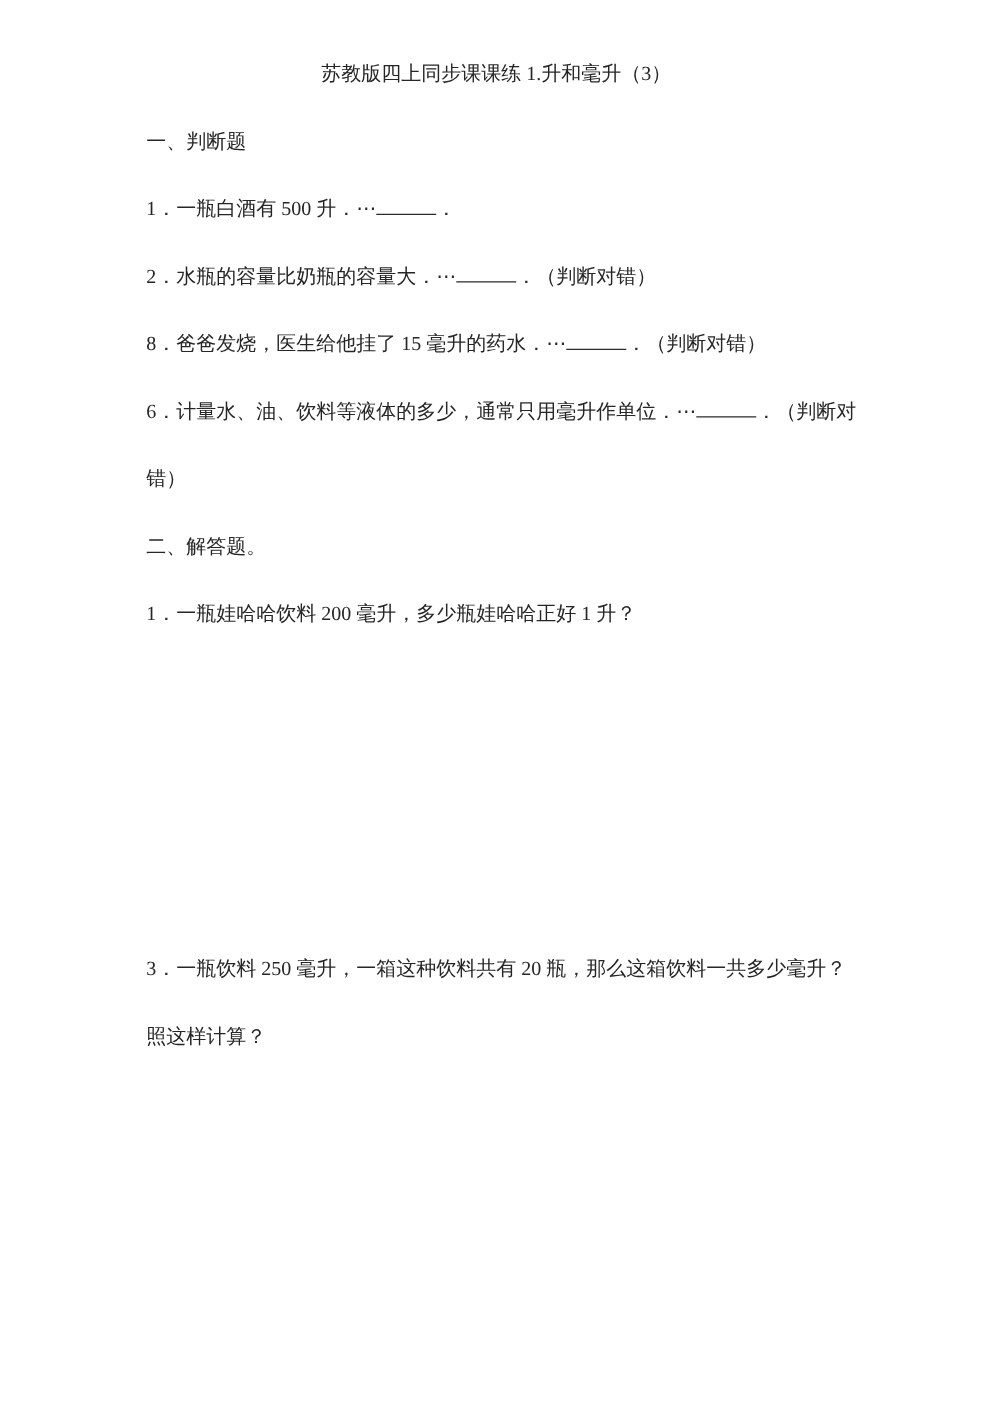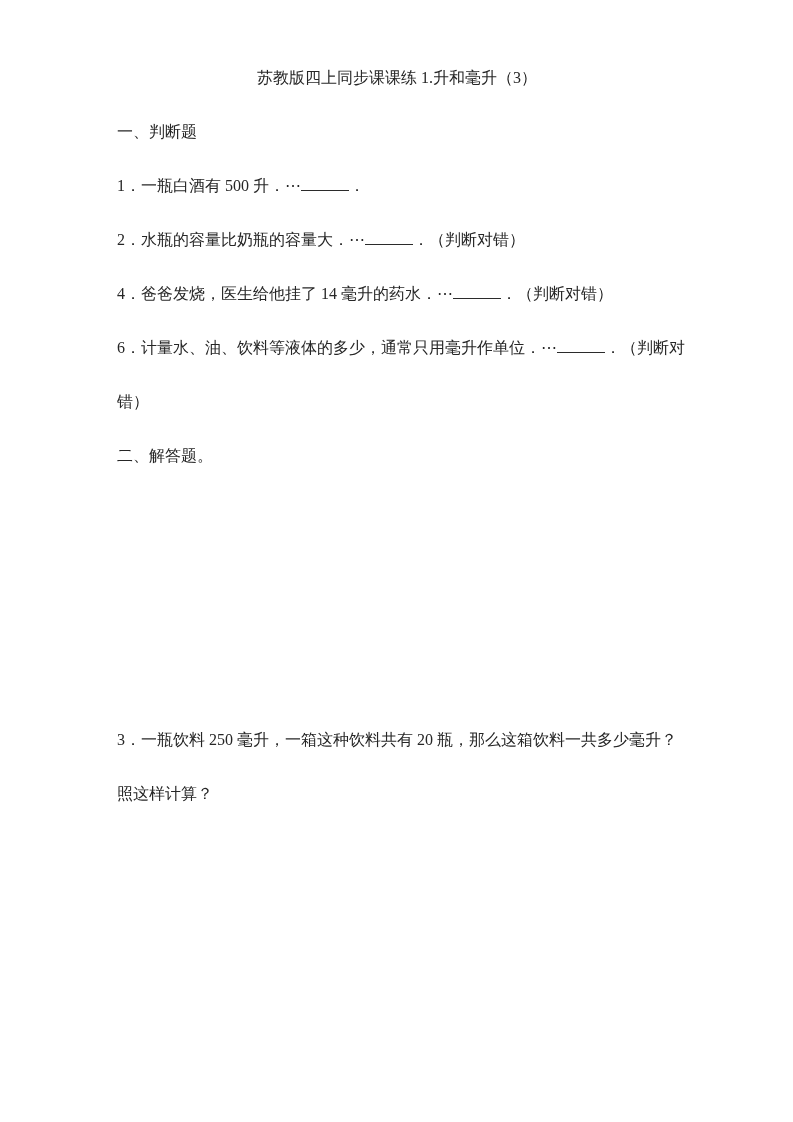--- a/index.html
+++ b/index.html
@@ -2,21 +2,21 @@
 <html><head>
 <meta charset="utf-8">
 <style>
   html, body { margin: 0; padding: 0; background: #ffffff; }
   .doc-page {
     position: relative;
     width: 793px;
     height: 1122px;
     background: #ffffff;
     box-sizing: border-box;
-    padding: 63px 116px 0 117px;
+    padding: 45px 116px 0 117px;
     font-family: "Liberation Serif", "DejaVu Serif", serif;
     font-size: 16px;
     color: #262626;
     overflow: hidden;
   }
   .title {
     font-size: 16px;
     font-weight: 400;
     text-align: center;
     line-height: 30px;
@@ -46,31 +46,32 @@
   <h1 class="title">苏教版四上同步课课练 1.升和毫升（3）</h1>
 
   <section>
     <div class="line">一、判断题</div>
 
     <div class="line"><span>1．一瓶白酒有 500 升．⋯</span><span class="blank"></span><span>．</span></div>
 
     <div class="line"><span>2．水瓶的容量比奶瓶的容量大．⋯</span><span class="blank"></span><span>．（判断对错）</span></div>
 
 
-    <div class="line"><span>4．爸爸发烧，医生给他挂了 14 毫升的药水．⋯</span><span class="blank"></span><span>．（判断对错）</span></div>
+    <div class="line"><span>8．爸爸发烧，医生给他挂了 15 毫升的药水．⋯</span><span class="blank"></span><span>．（判断对错）</span></div>
 
 
     <div class="line"><span>6．计量水、油、饮料等液体的多少，通常只用毫升作单位．⋯</span><span class="blank"></span><span>．（判断对</span></div>
 
     <div class="line">错）</div>
   </section>
 
   <section>
     <div class="line">二、解答题。</div>
 
+    <div class="line">1．一瓶娃哈哈饮料 200 毫升，多少瓶娃哈哈正好 1 升？</div>
 
     <div class="spacer-a"></div>
 
 
     <div class="spacer-b"></div>
 
     <div class="line">3．一瓶饮料 250 毫升，一箱这种饮料共有 20 瓶，那么这箱饮料一共多少毫升？</div>
     <div class="line">照这样计算？</div>
 
     <div class="spacer-c"></div>

